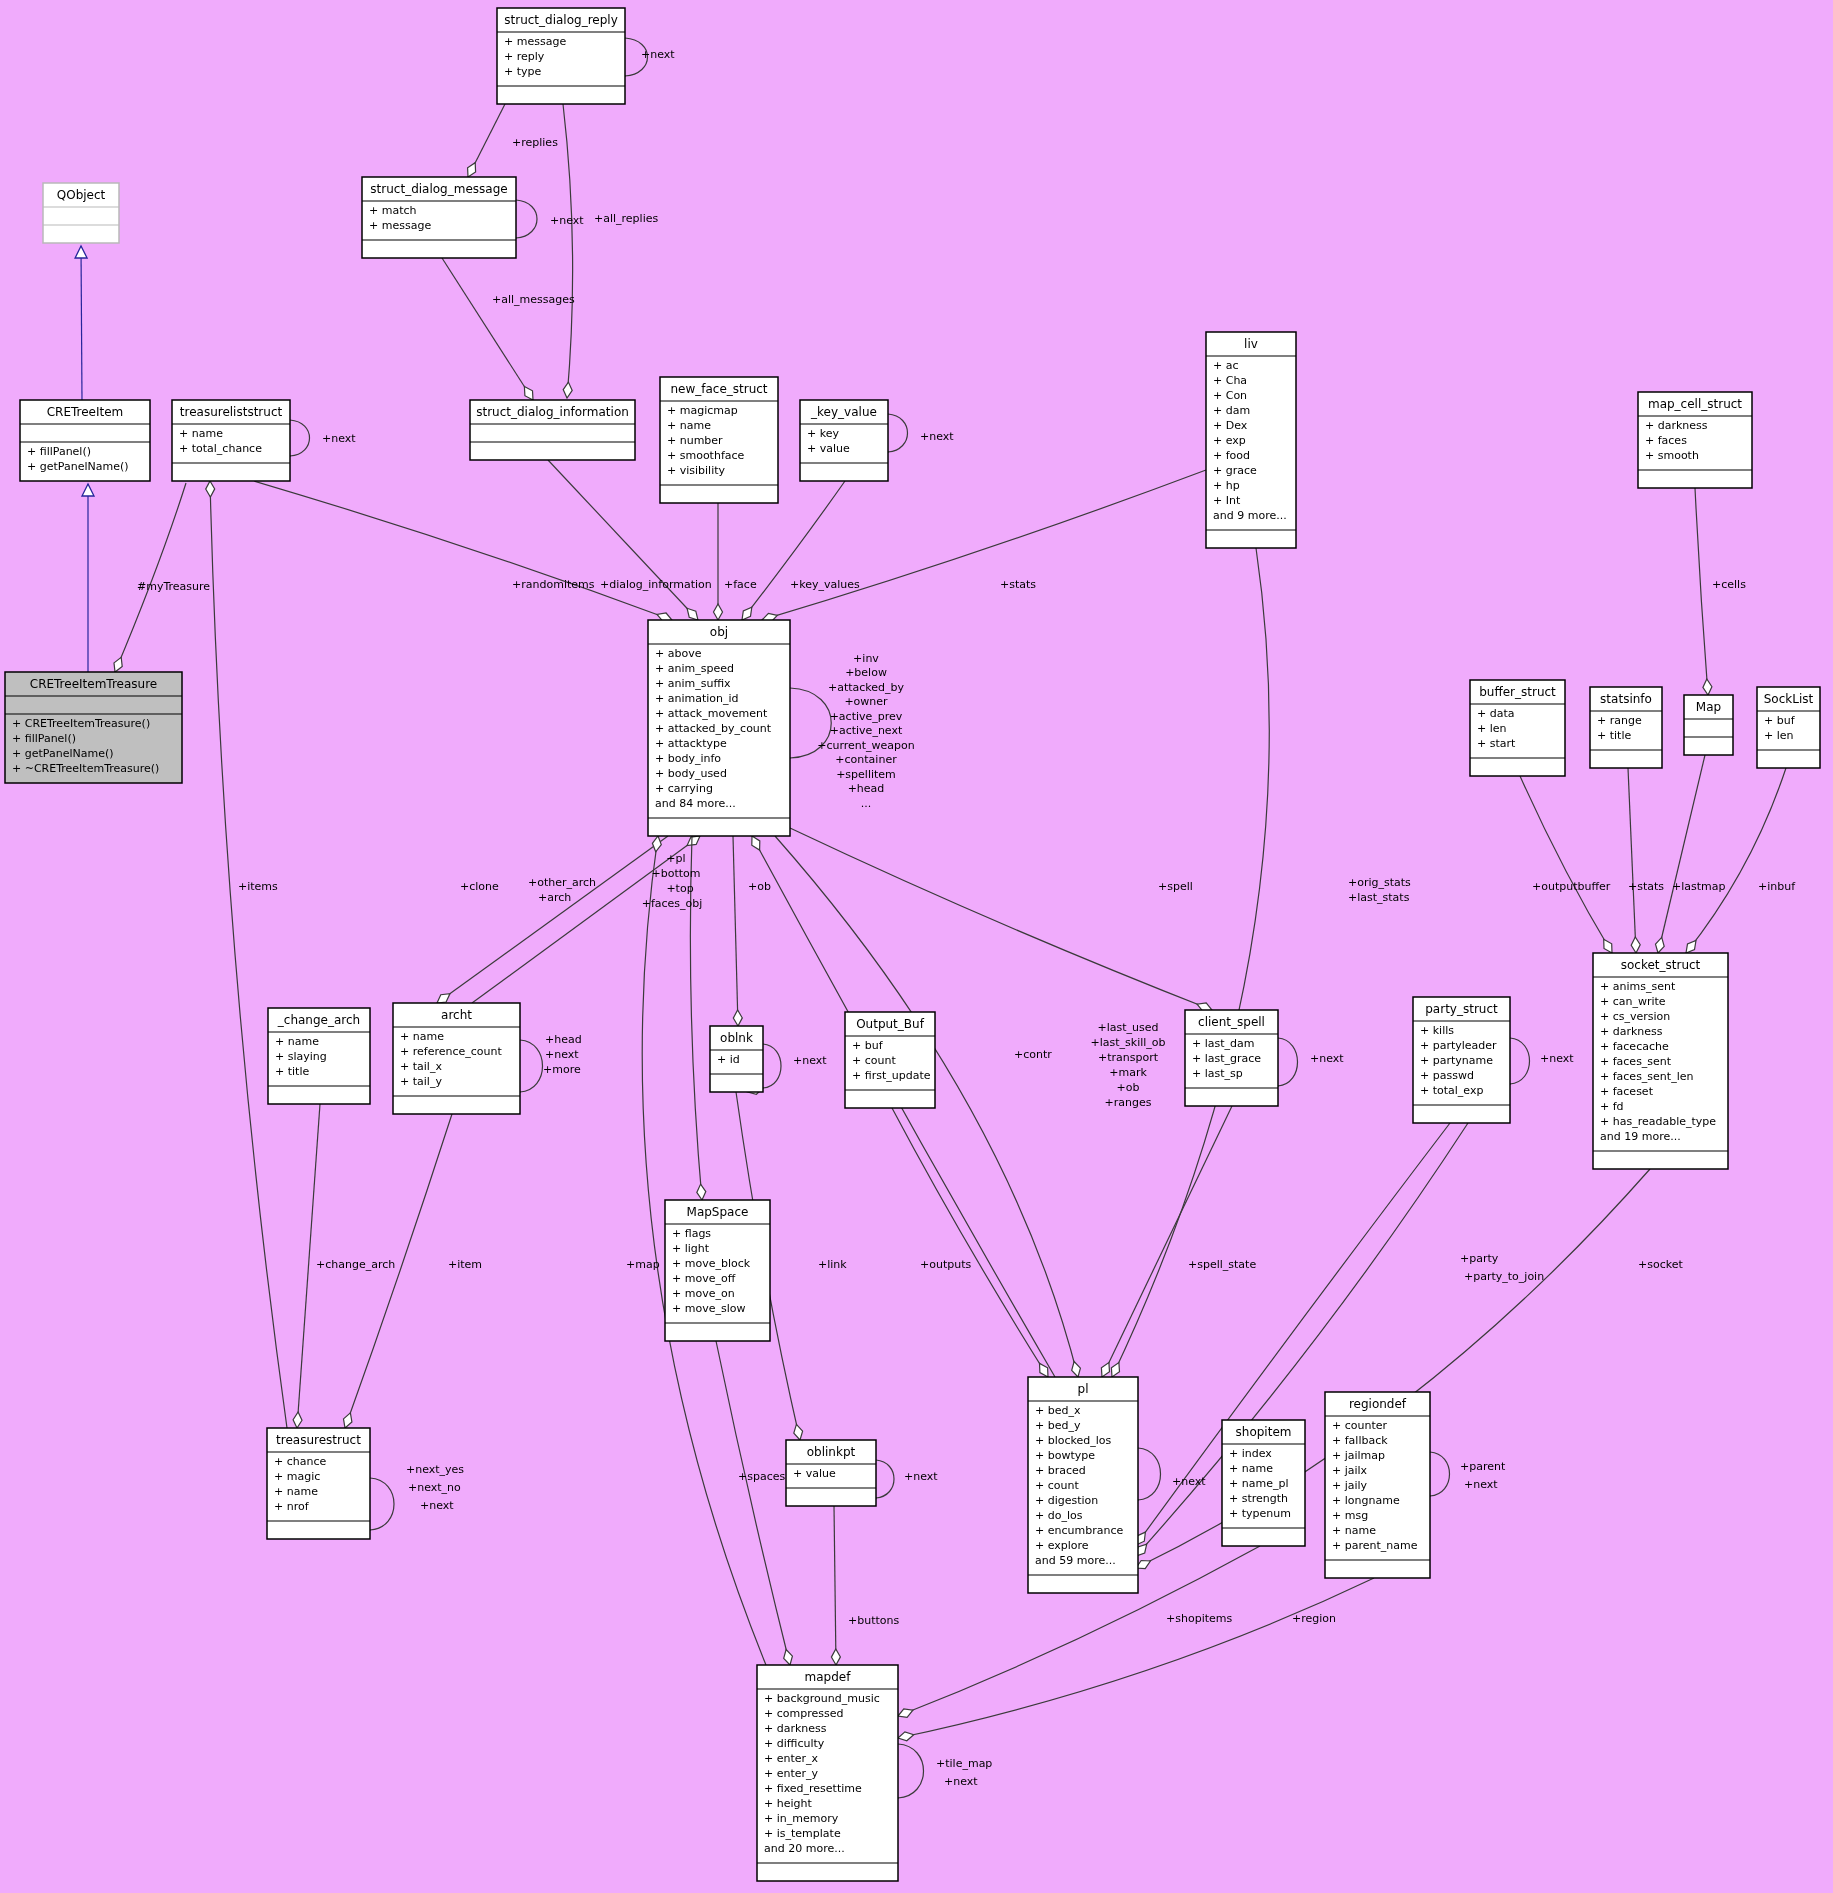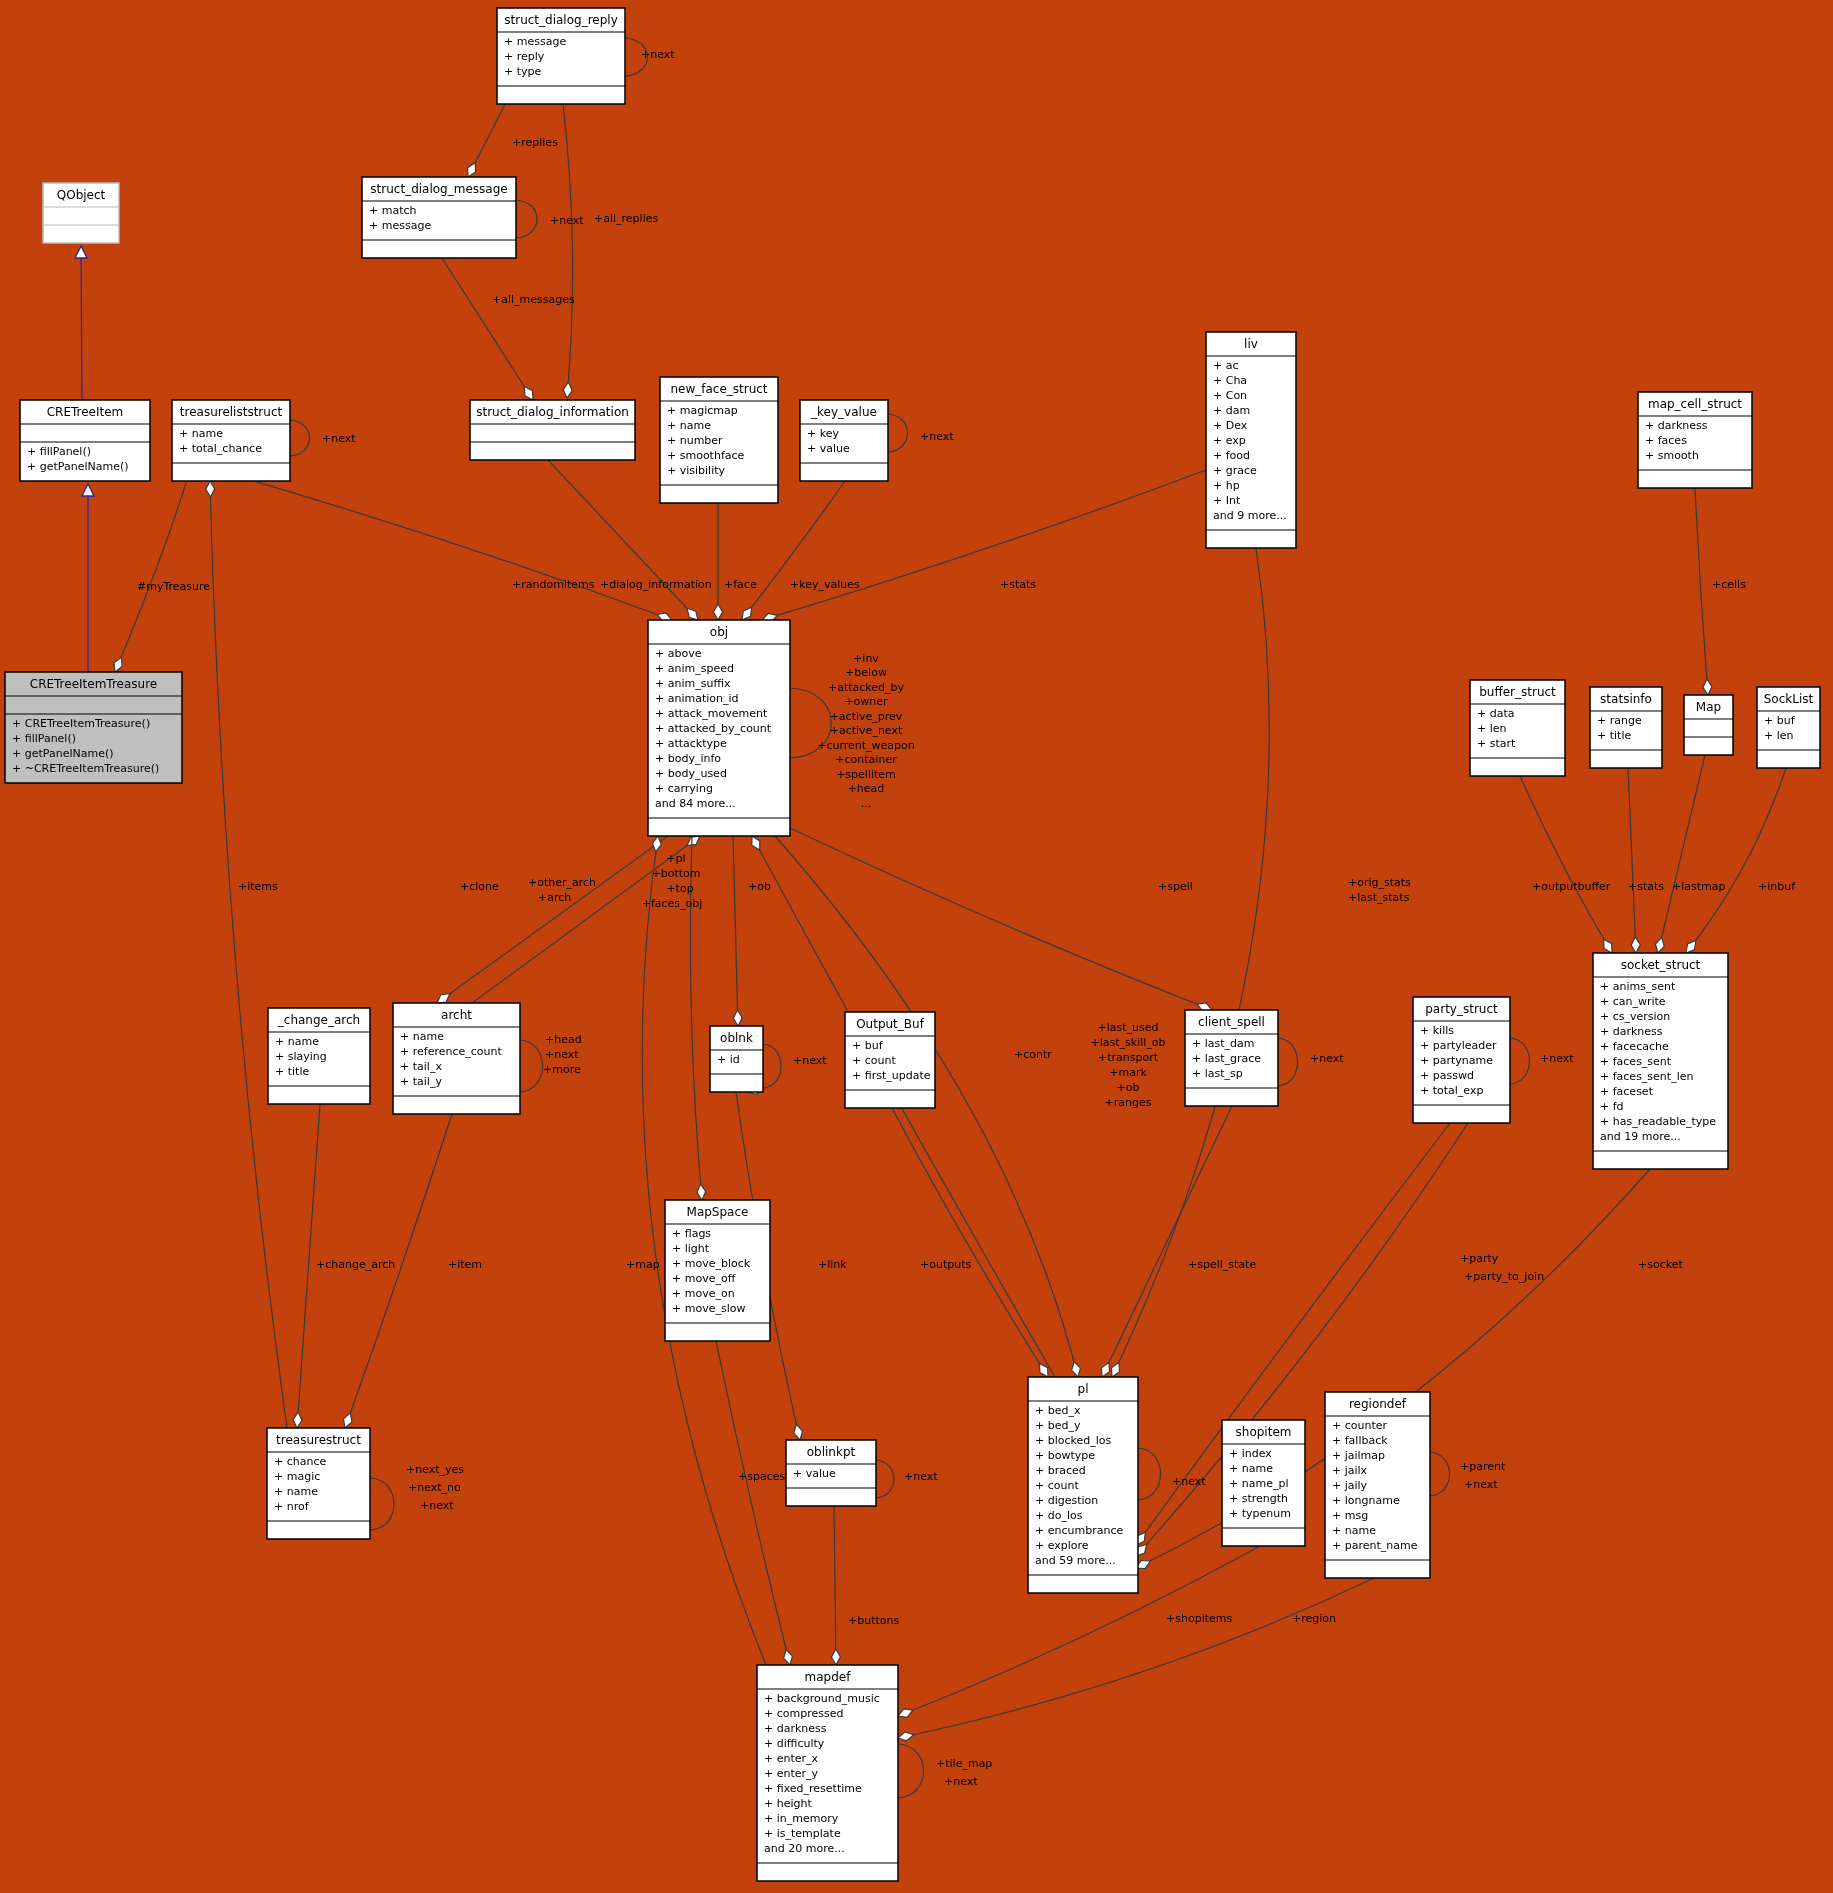--- a/index.html
+++ b/index.html
@@ -1,16 +1,16 @@
 <!DOCTYPE html>
 <html><head>
 <meta charset="utf-8">
 <style>
   html,body{margin:0;padding:0;background:#ffffff;}
-  #stage{position:relative;width:1833px;height:1893px;background:#c2410c;
+  #stage{position:relative;width:1833px;height:1893px;background:#f0abfc;
          font-family:"DejaVu Sans","Liberation Sans",sans-serif;}
   svg{display:block;}
   text{fill:#000000;}
   .cls-title{font-size:12px;}
   .cls-attr{font-size:11px;}
   .edge-label{font-size:11px;fill:#000000;}
 </style>
 </head>
 <body>
 

